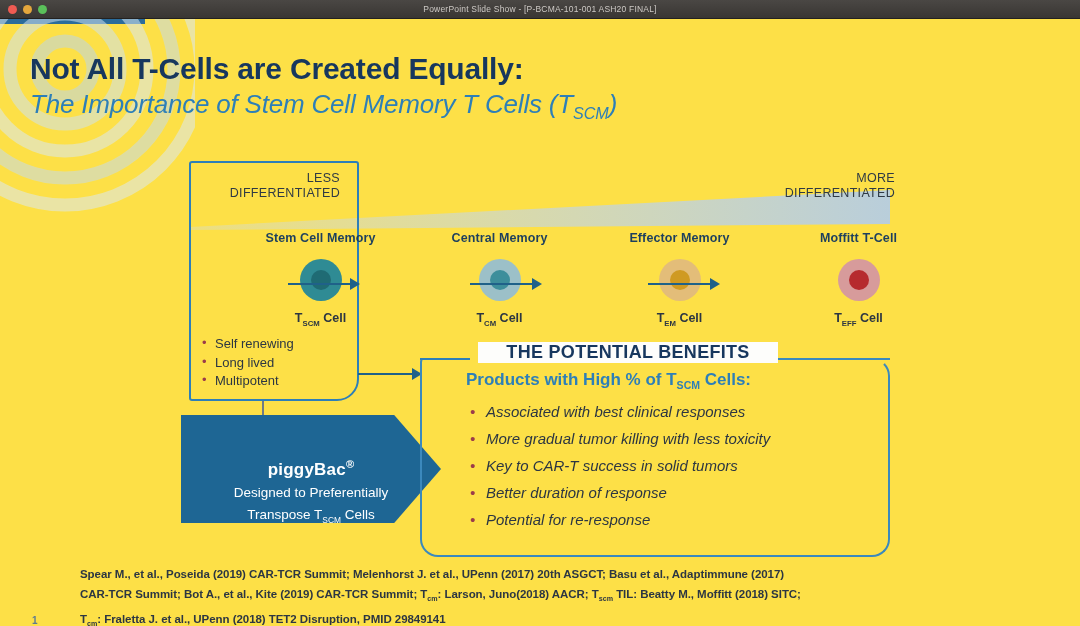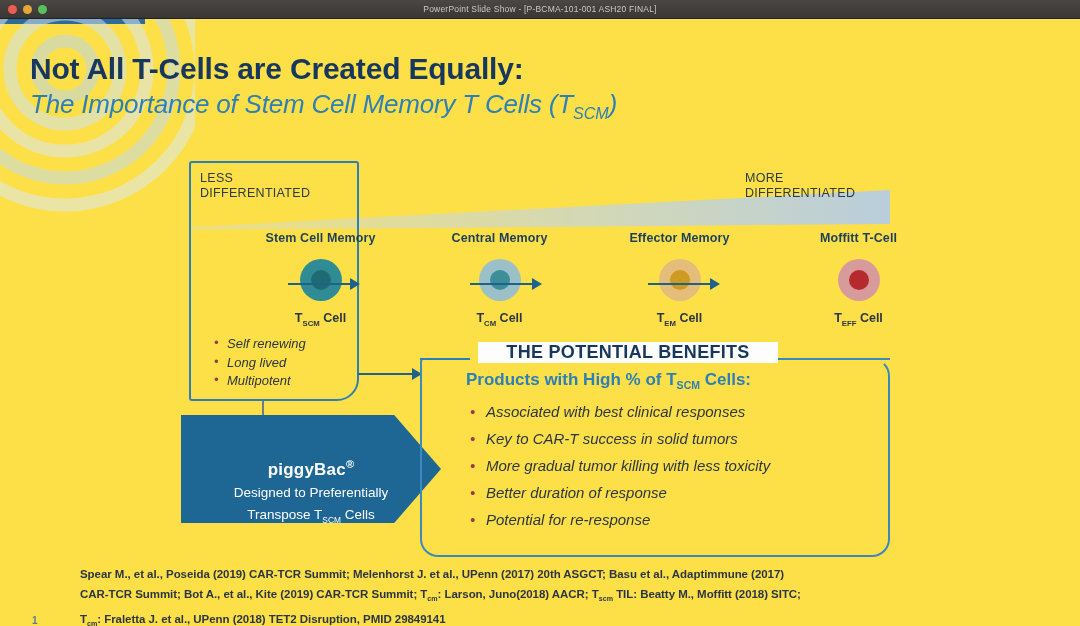--- a/index.html
+++ b/index.html
@@ -55,21 +55,21 @@
     font-size:26px; font-style:italic; color:#2d7fb8;
     letter-spacing:-0.2px; white-space:nowrap;
   }
   .sub { font-size:0.62em; vertical-align:sub; letter-spacing:0; }
 
   
   #wedge { position:absolute; left:190px; top:165px; width:700px; height:46px; }
 
   .diff-label {
     position:absolute; font-size:12.5px; color:#2f3a44;
-    text-align:left; line-height:15px; letter-spacing:.3px;
+    text-align:right; line-height:15px; letter-spacing:.3px;
   }
   #less-diff { left:200px; top:152px; width:140px; }
   #more-diff { left:745px; top:152px; width:150px; }
 
   
   #scm-box {
     position:absolute; left:189px; top:142px; width:170px; height:240px;
     border:2.2px solid #2d7fb8; border-radius:3px 3px 22px 3px;
     background:transparent;
   }
@@ -104,21 +104,21 @@
     width:0; height:0;
     border-top:6px solid transparent; border-bottom:6px solid transparent;
     border-left:10px solid #1f6189;
   }
   #arrow-1 { left:288px; top:259px; width:72px; }
   #arrow-2 { left:470px; top:259px; width:72px; }
   #arrow-3 { left:648px; top:259px; width:72px; }
   #arrow-benefits { left:358px; top:349px; width:64px; }
 
   
-  #scm-bullets { position:absolute; left:214px; top:316px; width:145px;font-style:italic; }
+  #scm-bullets { position:absolute; left:202px; top:316px; width:145px; }
   #scm-bullets li {
     list-style:none; font-size:13px; color:#2c3642;
     line-height:18.5px; position:relative; padding-left:13px;
   }
   #scm-bullets li:before {
     content:"•"; position:absolute; left:0; top:-1px; color:#9b3c4a; font-size:13px;
   }
 
   
   #piggybac {
@@ -302,22 +302,22 @@
 
     <div id="benefits-box"></div>
     <div id="benefits-rule-l"></div>
     <div id="benefits-rule-r"></div>
     <div id="benefits-title">THE POTENTIAL BENEFITS</div>
     <div id="benefits-sub">
       <span>Products with High % of T</span><span class="sub">SCM</span><span> Cells:</span>
     </div>
     <ul id="benefits-list">
       <li>Associated with best clinical responses</li>
+      <li>More gradual tumor killing with less toxicity</li>
       <li>Key to CAR-T success in solid tumors</li>
-      <li>More gradual tumor killing with less toxicity</li>
       <li>Better duration of response</li>
       <li>Potential for re-response</li>
     </ul>
 
     <div id="references">
       <div>Spear M., et al., Poseida (2019) CAR-TCR Summit;  Melenhorst J. et al., UPenn (2017) 20th ASGCT;   Basu et al., Adaptimmune (2017)</div>
       <div>CAR-TCR Summit;  Bot A., et al., Kite (2019) CAR-TCR Summit;  T<span class="sub">cm</span>: Larson, Juno(2018) AACR;  T<span class="sub">scm</span> TIL: Beatty M., Moffitt (2018) SITC;</div>
       <div>T<span class="sub">cm</span>: Fraletta J. et al., UPenn (2018) TET2 Disruption, PMID 29849141</div>
     </div>
 

